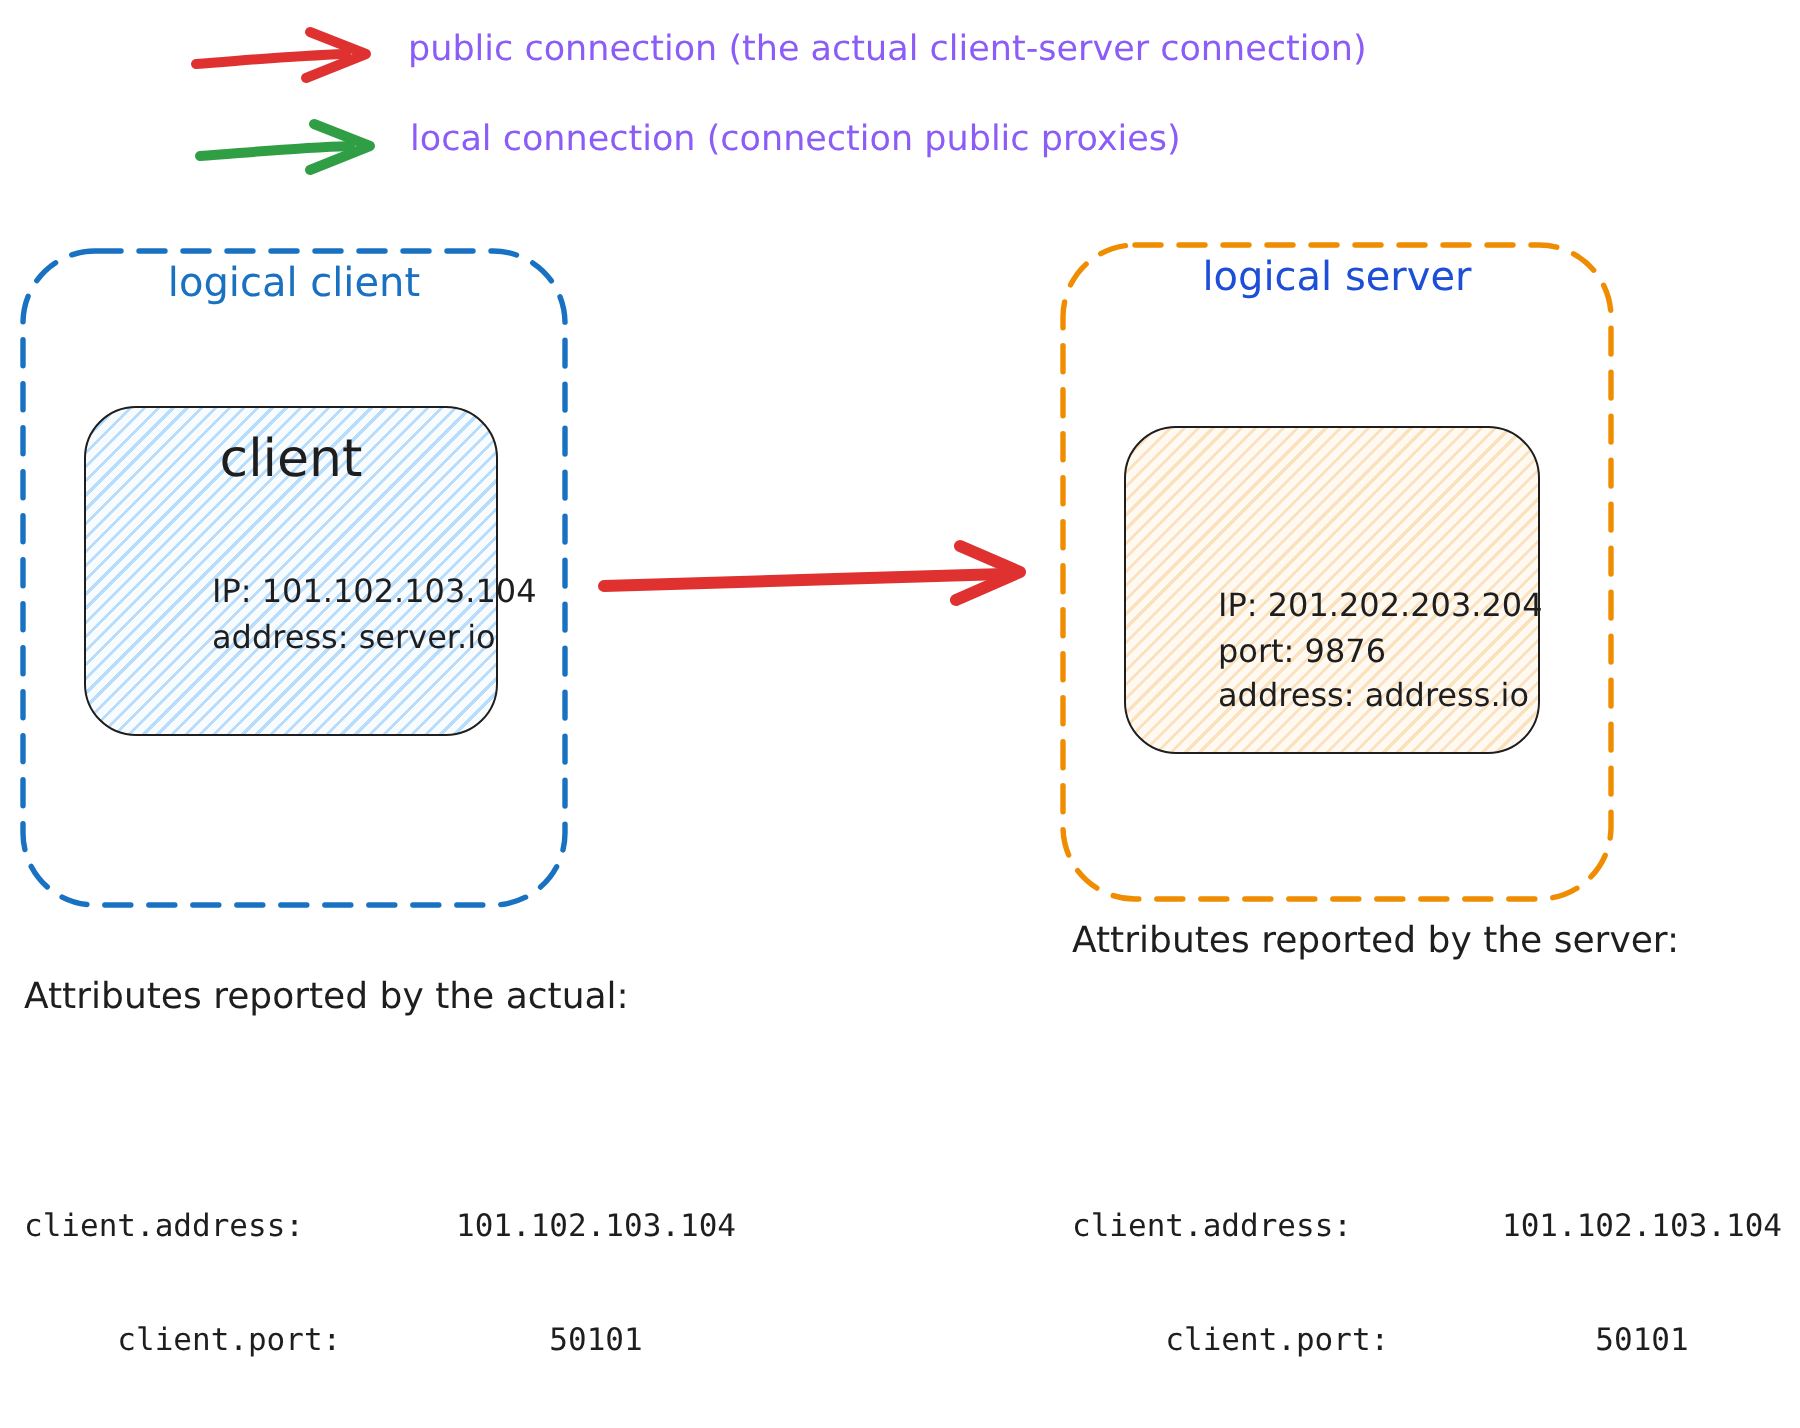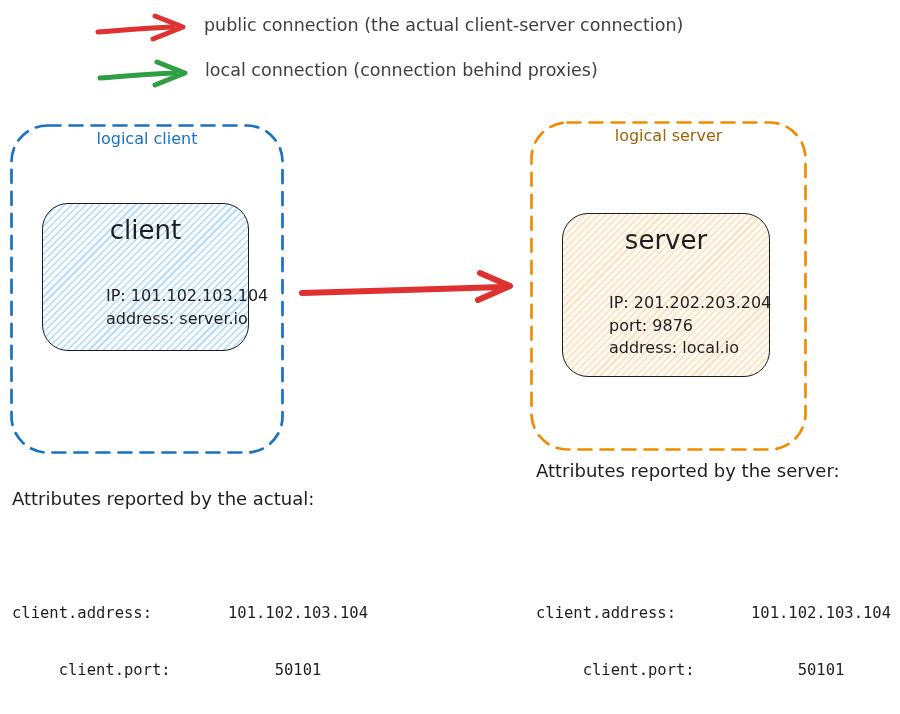--- a/index.html
+++ b/index.html
@@ -2,27 +2,27 @@
 <html><head>
 <meta charset="utf-8">
 <style>
   html,body{margin:0;padding:0;background:#ffffff;}
   .page{position:relative;width:900px;height:714px;background:#ffffff;color:#1e1e1e;overflow:hidden;}
   .abs{position:absolute;}
   .hand{font-family:"DejaVu Sans","Liberation Sans",sans-serif;}
   .mono{font-family:"DejaVu Sans Mono","Liberation Mono",monospace;font-size:15.5px;line-height:19px;white-space:pre;color:#1e1e1e;}
 
   
-  .legend-label{font-size:17.5px;line-height:22px;color:#404040;}
+  .legend-label{font-size:17.5px;line-height:22px;color:#8b5cf6;}
 
   
   .group-box{pointer-events:none;}
-  .group-label{position:absolute;top:5px;left:0;right:0;text-align:center;font-size:16px;font-weight:500;}
+  .group-label{position:absolute;top:5px;left:0;right:0;text-align:center;font-size:20px;font-weight:500;}
   .group-label.blue{color:#1971c2;}
-  .group-label.orange{color:#a16207;}
+  .group-label.orange{color:#1d4ed8;}
 
   
   .node{position:absolute;border:1.7px solid #1e1e1e;border-radius:26px;box-sizing:border-box;}
   .node.client-node{
     background:
       repeating-linear-gradient(135deg, rgba(120,190,250,0.50) 0 1.5px, rgba(255,255,255,0) 1.5px 5px),
       #f8fcff;
   }
   .node.server-node{
     background:
@@ -57,29 +57,29 @@
     </svg>
   </div>
   <div class="abs hand legend-label" style="left:204px;top:14px;">public connection (the actual client-server connection)</div>
 
   <div class="abs" style="left:97px;top:56px;width:100px;height:34px;">
     <svg width="100" height="34" viewBox="0 0 100 34">
       <path d="M3 22 C30 20 50 18 78 17" fill="none" stroke="#2f9e44" stroke-width="5" stroke-linecap="round"></path>
       <path d="M60 6 L88 17 L58 29" fill="none" stroke="#2f9e44" stroke-width="5" stroke-linecap="round" stroke-linejoin="round"></path>
     </svg>
   </div>
-  <div class="abs hand legend-label" style="left:205px;top:59px;">local connection (connection behind proxies)</div>
+  <div class="abs hand legend-label" style="left:205px;top:59px;">local connection (connection public proxies)</div>
 
   <div class="abs group-box" style="left:10px;top:124px;width:274px;height:330px;">
     <svg class="abs" style="left:0;top:0;" width="274" height="330" viewBox="0 0 274 330">
       <rect x="1.5" y="1.5" width="271" height="327" rx="36" fill="none" stroke="#1971c2" stroke-width="2.7" stroke-dasharray="13 9" stroke-linecap="round"></rect>
     </svg>
     <div class="hand group-label blue">logical client</div>
 
-    <div class="node client-node" style="left:32px;top:79px;width:207px;height:148px;">
+    <div class="node client-node" style="left:32px;top:79px;width:207px;height:165px;">
       <div class="hand node-title">client</div>
       <div class="hand node-lines">
         <div>IP: 101.102.103.104</div>
         <div>address: server.io</div>
       </div>
     </div>
   </div>
 
   <div class="abs" style="left:296px;top:268px;width:224px;height:44px;">
     <svg width="224" height="44" viewBox="0 0 224 44">
@@ -88,25 +88,24 @@
     </svg>
   </div>
 
   <div class="abs group-box" style="left:530px;top:121px;width:277px;height:330px;">
     <svg class="abs" style="left:0;top:0;" width="277" height="330" viewBox="0 0 277 330">
       <rect x="1.5" y="1.5" width="274" height="327" rx="36" fill="none" stroke="#f08c00" stroke-width="2.7" stroke-dasharray="13 9" stroke-linecap="round"></rect>
     </svg>
     <div class="hand group-label orange">logical server</div>
 
     <div class="node server-node" style="left:32px;top:92px;width:208px;height:164px;">
-      <div class="hand node-title">server</div>
       <div class="hand node-lines">
         <div>IP: 201.202.203.204</div>
         <div>port: 9876</div>
-        <div>address: local.io</div>
+        <div>address: address.io</div>
       </div>
     </div>
   </div>
 
   <div class="abs hand attr-heading" style="left:12px;top:488px;">Attributes reported by the actual:</div>
   <div class="abs mono attr-rows" style="left:12px;top:528px;">
     <div class="grp">
       <div class="attr-row">
         <span class="attr-key-l">client.address:</span>
         <span>101.102.103.104</span>

